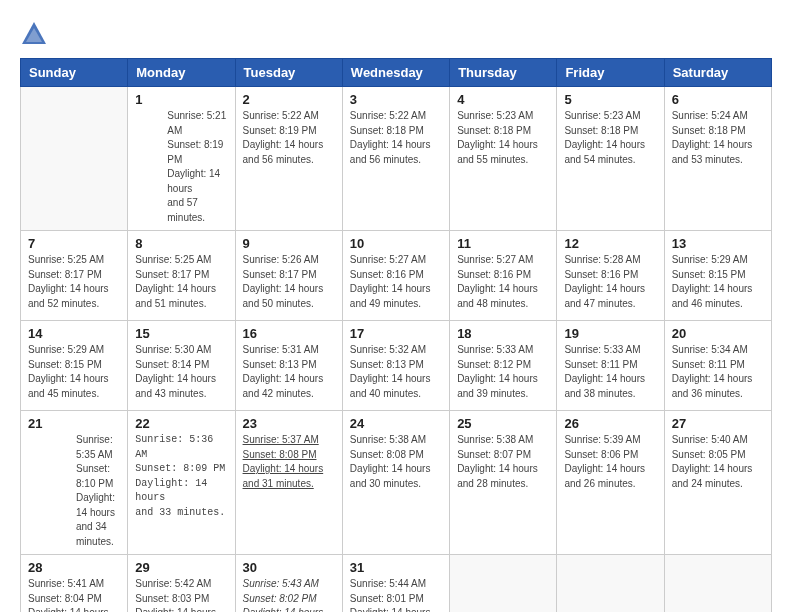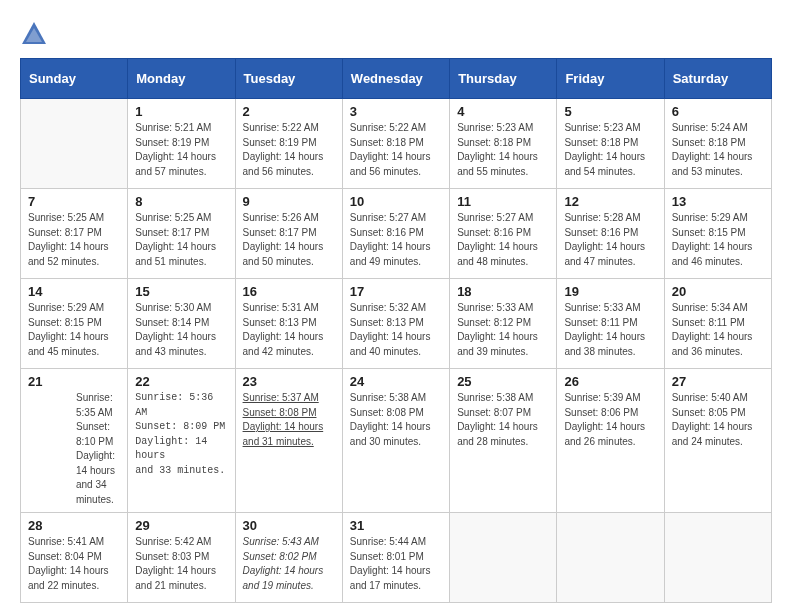--- a/index.html
+++ b/index.html
@@ -55,21 +55,21 @@
     }
     .calendar {
       width: 100%;
       border-collapse: collapse;
       table-layout: fixed;
     }
     .calendar th {
       background: #2a5db0;
       color: #fff;
       text-align: left;
-      padding: 12px 8px;
+      padding: 6px 8px;
       font-size: 13px;
       font-weight: bold;
       border: 1px solid #1a4a9a;
     }
     .calendar td {
       vertical-align: top;
       padding: 5px 7px;
       border: 1px solid #ccc;
       font-size: 10.5px;
       color: #333;
@@ -122,21 +122,21 @@
         <th>Thursday</th>
         <th>Friday</th>
         <th>Saturday</th>
       </tr>
   </thead>
   <tbody id="calendar-body">
   <tr>
         <td class="empty"></td>
         <td>
           <div class="day-num">1</div>
-          <div class="day-info" style="white-space: pre-line;">Sunrise: 5:21 AM
+          <div class="day-info" style="white-space: pre-line; margin-left: 32px;">Sunrise: 5:21 AM
 Sunset: 8:19 PM
 Daylight: 14 hours
 and 57 minutes.</div>
         </td>
         <td>
           <div class="day-num">2</div>
           <div class="day-info" style="white-space: pre-line;">Sunrise: 5:22 AM
 Sunset: 8:19 PM
 Daylight: 14 hours
 and 56 minutes.</div>

